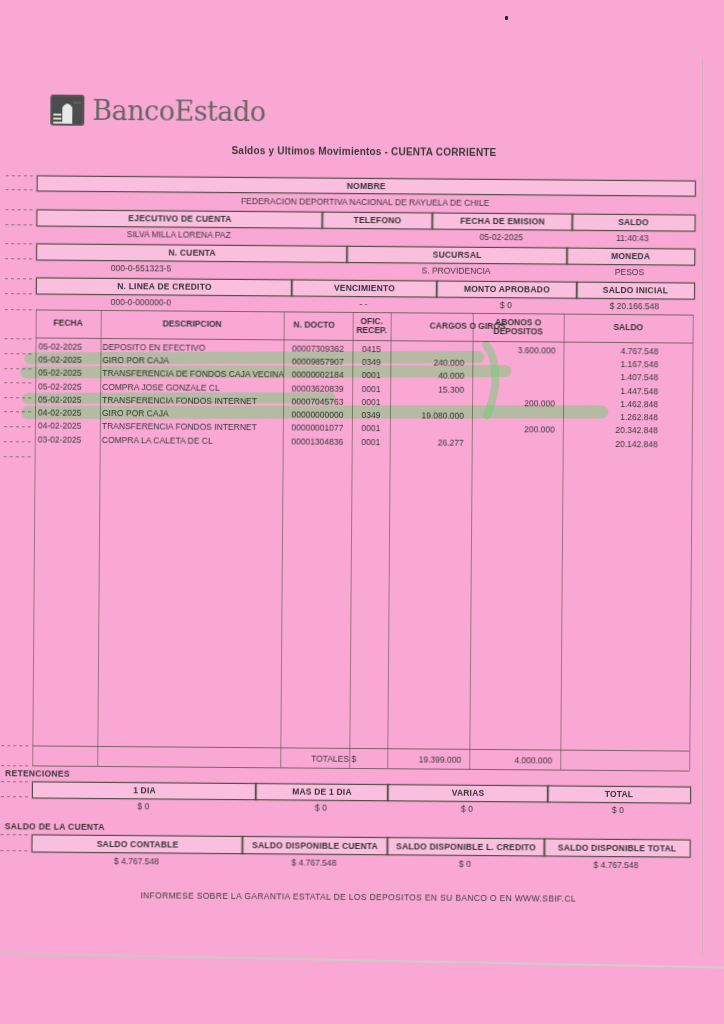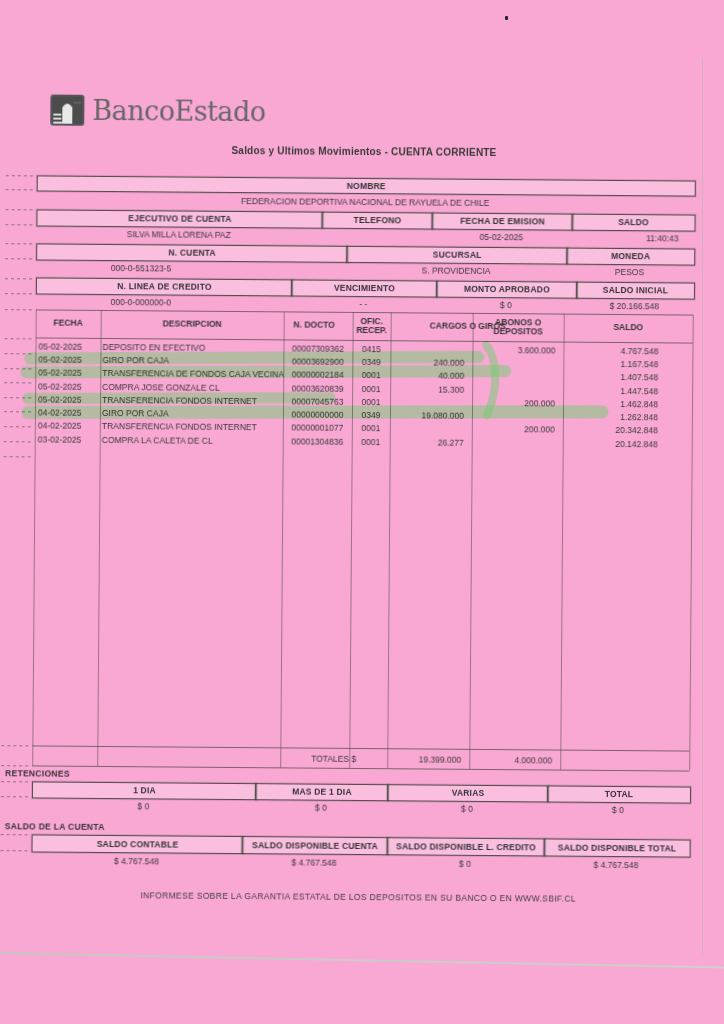--- a/index.html
+++ b/index.html
@@ -115,21 +115,21 @@
       <div class="lbl" style="left:35px;top:178px;width:657px;height:14px;">NOMBRE</div>
       <div class="val center" style="left:35px;top:195px;width:657px;height:13px;">FEDERACION DEPORTIVA NACIONAL DE RAYUELA DE CHILE</div>
 
       <div class="lbl" style="left:35px;top:212px;width:285px;height:15px;">EJECUTIVO DE CUENTA</div>
       <div class="lbl" style="left:320px;top:212px;width:110px;height:15px;">TELEFONO</div>
       <div class="lbl" style="left:430px;top:212px;width:140px;height:15px;">FECHA DE EMISION</div>
       <div class="lbl" style="left:570px;top:212px;width:122px;height:15px;">SALDO</div>
       <div class="val center" style="left:35px;top:229px;width:285px;height:13px;">SILVA MILLA LORENA PAZ</div>
       <div class="val center" style="left:320px;top:229px;width:110px;height:13px;"></div>
       <div class="val center" style="left:430px;top:229px;width:140px;height:13px;">05-02-2025</div>
-      <div class="val center" style="left:600px;top:229px;width:122px;height:13px;text-align:right;">11:40:43</div>
+      <div class="val center" style="left:570px;top:229px;width:122px;height:13px;text-align:right;">11:40:43</div>
 
       <div class="lbl" style="left:35px;top:246px;width:310px;height:15px;">N. CUENTA</div>
       <div class="lbl" style="left:345px;top:246px;width:220px;height:15px;">SUCURSAL</div>
       <div class="lbl" style="left:565px;top:246px;width:127px;height:15px;">MONEDA</div>
       <div class="val center" style="left:35px;top:263px;width:210px;height:13px;">000-0-551323-5</div>
       <div class="val center" style="left:345px;top:263px;width:220px;height:13px;">S. PROVIDENCIA</div>
       <div class="val center" style="left:565px;top:263px;width:127px;height:13px;">PESOS</div>
 
       <div class="lbl" style="left:35px;top:280px;width:255px;height:15px;">N. LINEA DE CREDITO</div>
       <div class="lbl" style="left:290px;top:280px;width:145px;height:15px;">VENCIMIENTO</div>
@@ -171,21 +171,21 @@
         <span class="c-desc">DEPOSITO EN EFECTIVO</span>
         <span class="c-docto">00007309362</span>
         <span class="c-ofic">0415</span>
         <span class="c-cargo"></span>
         <span class="c-abono">3.600.000</span>
         <span class="c-saldo">4.767.548</span>
       </div>
       <div class="mrow" style="top:355.3px">
         <span class="c-fecha">05-02-2025</span>
         <span class="c-desc">GIRO POR CAJA</span>
-        <span class="c-docto">00003692900</span>
+        <span class="c-docto">00009857907</span>
         <span class="c-ofic">0349</span>
         <span class="c-cargo">240.000</span>
         <span class="c-abono"></span>
         <span class="c-saldo">1.167.548</span>
       </div>
       <div class="mrow" style="top:368.6px">
         <span class="c-fecha">05-02-2025</span>
         <span class="c-desc">TRANSFERENCIA DE FONDOS CAJA VECINA</span>
         <span class="c-docto">00000002184</span>
         <span class="c-ofic">0001</span>

